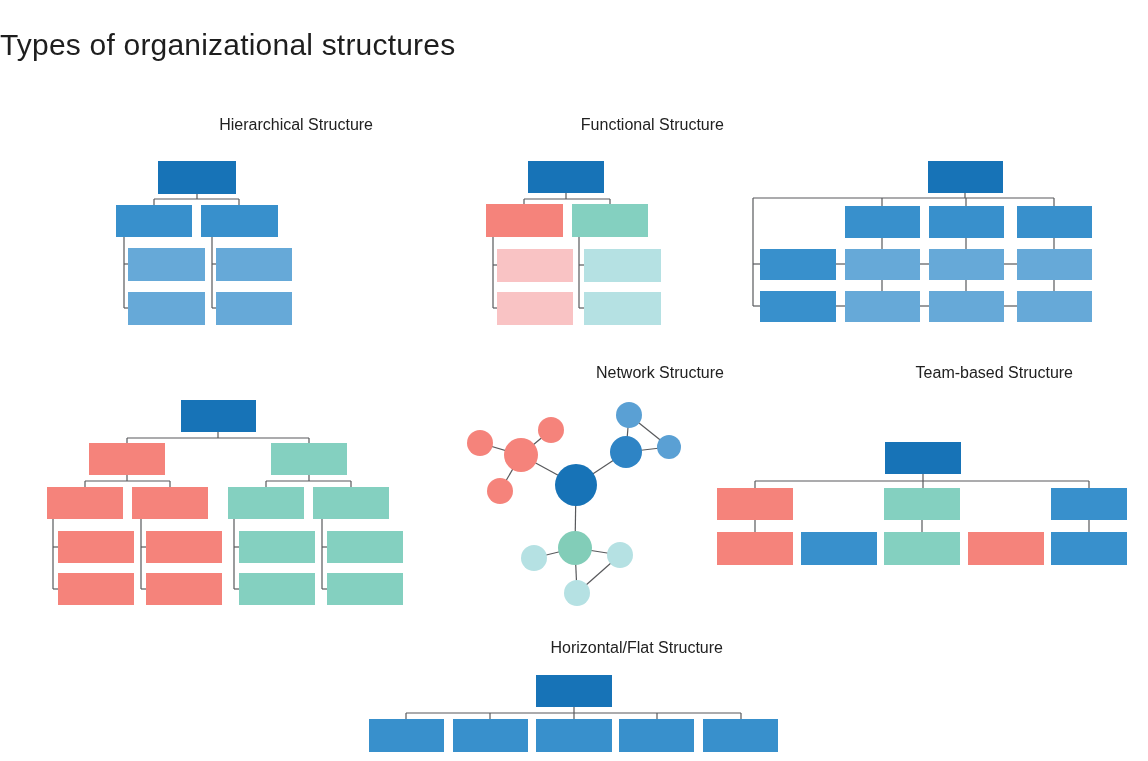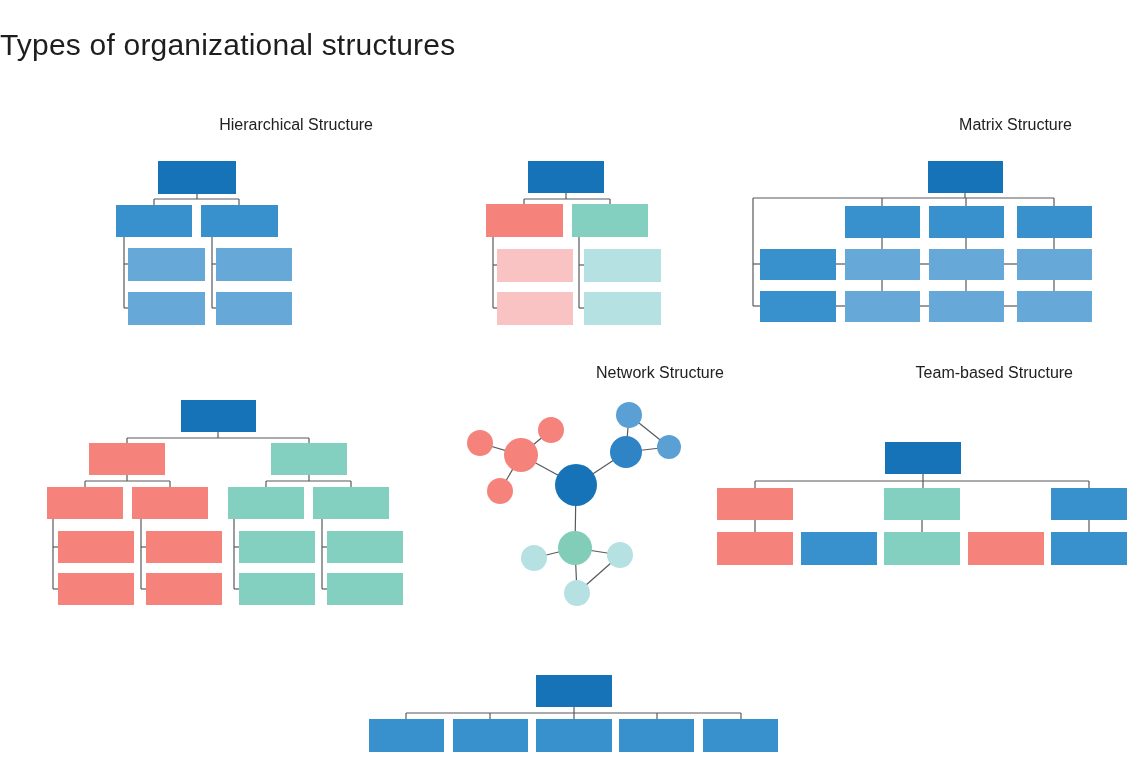--- a/index.html
+++ b/index.html
@@ -11,23 +11,24 @@
                    font-weight:400;color:#212121;}
   #diagrams-svg{position:absolute;left:0;top:0;}
 </style>
 </head>
 <body>
 
 <div id="canvas">
   <div id="page-title">Types of organizational structures</div>
 
   <div class="structure-title" style="left:73px;top:116px">Hierarchical Structure</div>
-  <div class="structure-title" style="left:772px;top:116px">Matrix Structure</div>
+  <div class="structure-title" style="left:424px;top:116px">Functional Structure</div>
   <div class="structure-title" style="left:424px;top:364px">Network Structure</div>
   <div class="structure-title" style="left:773px;top:364px">Team-based Structure</div>
+  <div class="structure-title" style="left:423px;top:639px">Horizontal/Flat Structure</div>
 
   <svg id="diagrams-svg" width="1148" height="761" viewBox="0 0 1148 761">
       <g>
         <line x1="197" y1="194" x2="197" y2="199" stroke="#58595C" stroke-width="1.2"></line>
         <line x1="154" y1="199" x2="239" y2="199" stroke="#58595C" stroke-width="1.2"></line>
         <line x1="154" y1="199" x2="154" y2="205" stroke="#58595C" stroke-width="1.2"></line>
         <line x1="239" y1="199" x2="239" y2="205" stroke="#58595C" stroke-width="1.2"></line>
         <line x1="124" y1="237" x2="124" y2="308" stroke="#58595C" stroke-width="1.2"></line>
         <line x1="124" y1="264" x2="128" y2="264" stroke="#58595C" stroke-width="1.2"></line>
         <line x1="124" y1="308" x2="128" y2="308" stroke="#58595C" stroke-width="1.2"></line>

